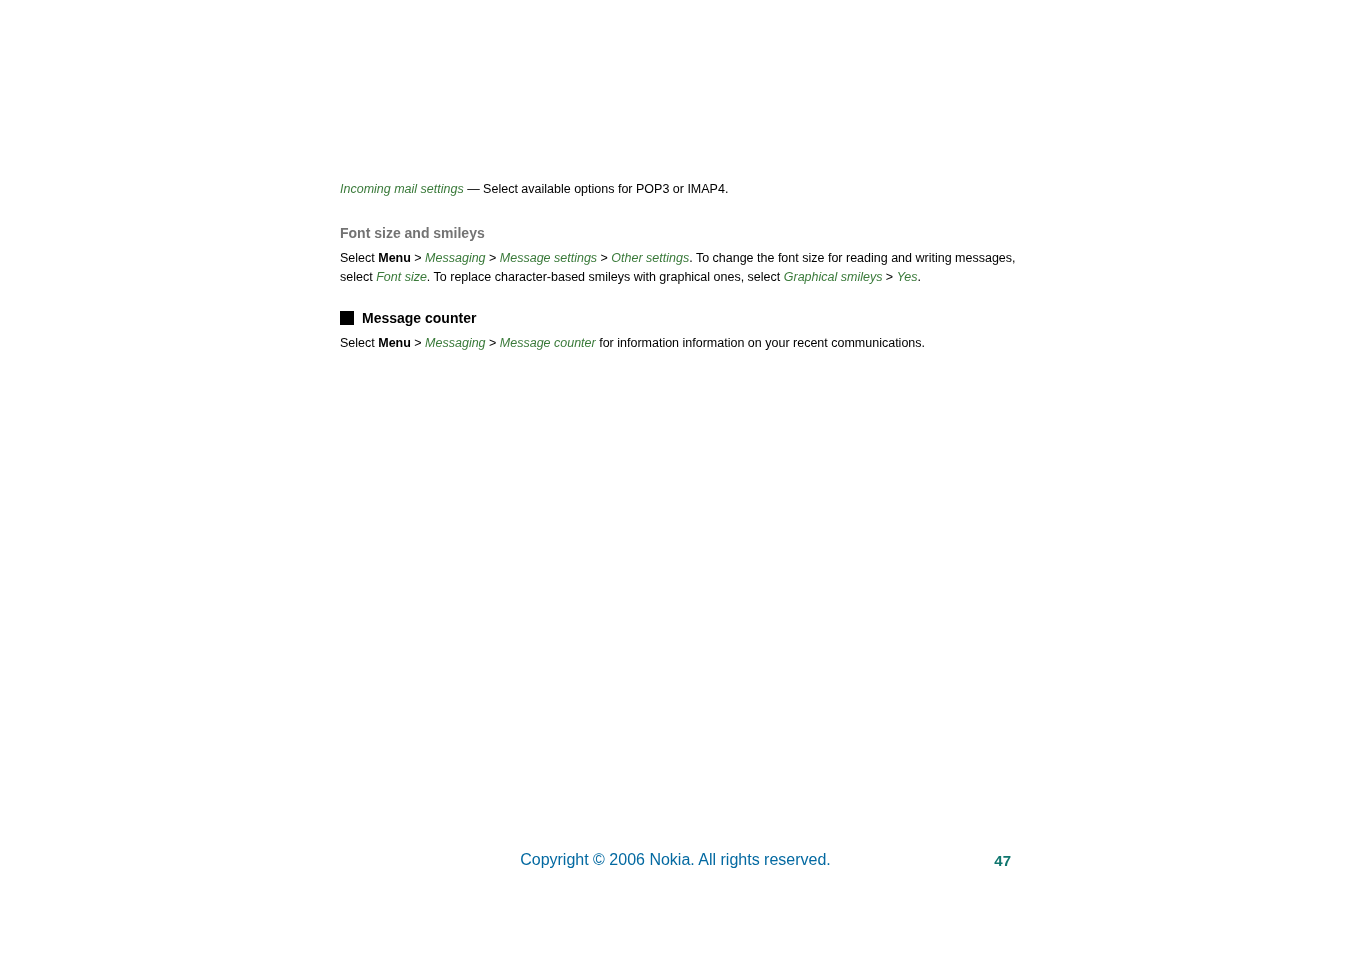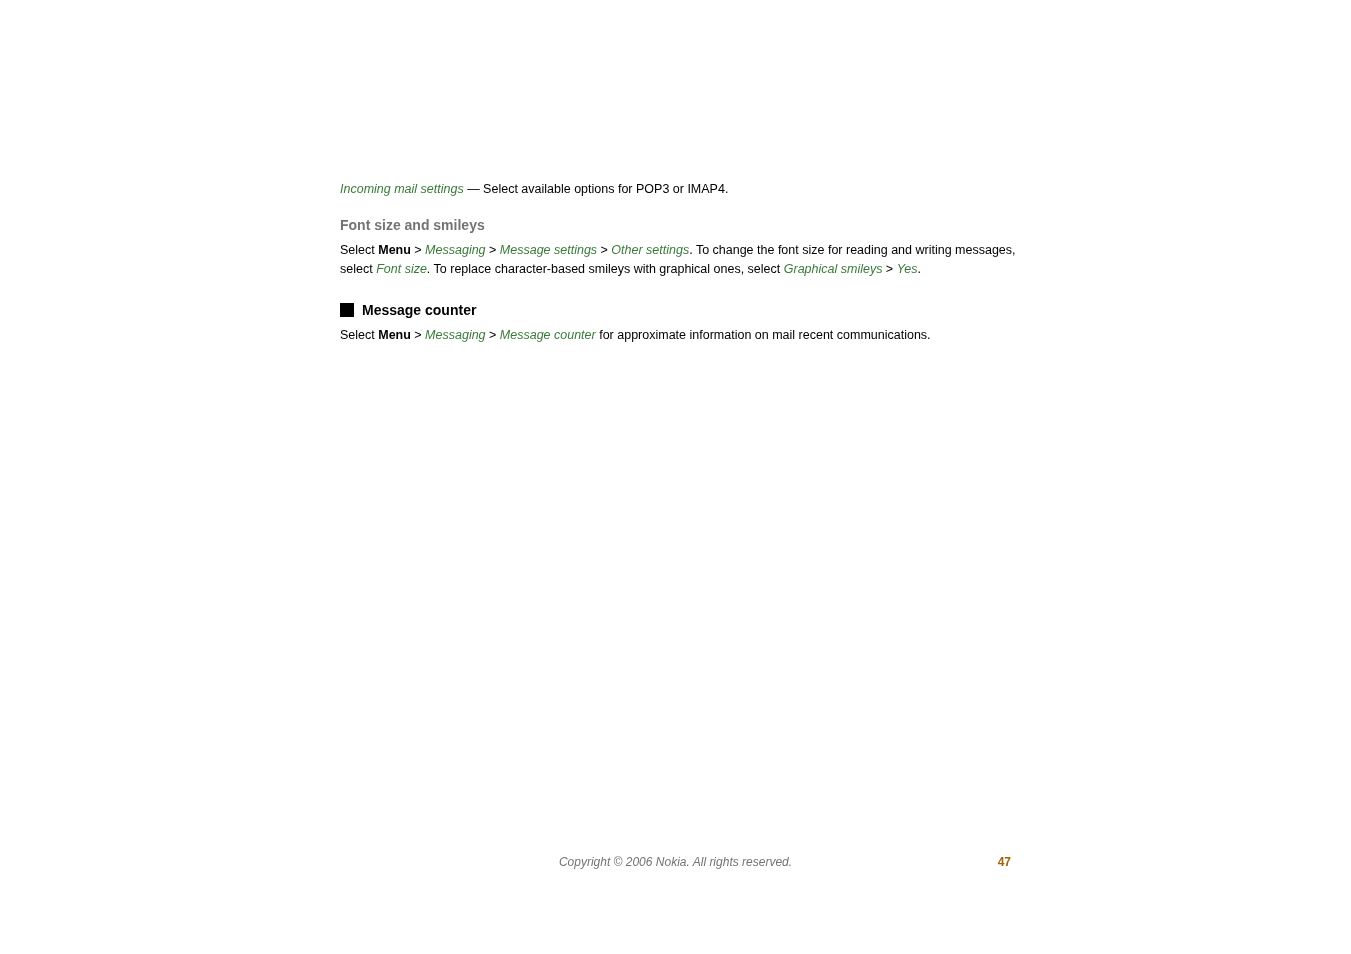--- a/index.html
+++ b/index.html
@@ -21,21 +21,21 @@
 
     .page-content {
       position: absolute;
       top: 180px;
       left: 340px;
       width: 680px;
     }
 
     .intro-line {
       font-size: 12.5px;
-      margin-bottom: 18px;
+      margin-bottom: 26px;
       line-height: 1.5;
     }
 
     .green-italic {
       color: #3a7a3a;
       font-style: italic;
     }
 
     .section-title {
       font-size: 14px;
@@ -78,33 +78,32 @@
       position: absolute;
       bottom: 85px;
       left: 0;
       width: 100%;
       display: flex;
       justify-content: center;
       align-items: center;
     }
 
     .footer-text {
-      font-size: 12px;
-      color: #737373;
+      font-size: 16px;
+      color: #0369a1;
       position: relative;
-      font-style: italic;
     }
 
     .page-number {
       position: absolute;
       bottom: 85px;
       right: 340px;
-      font-size: 12px;
+      font-size: 15px;
       font-weight: bold;
-      color: #a16207;
+      color: #0f766e;
     }
   </style>
 </head>
 <body>
 
 <div class="page-content">
 
   <div class="intro-line">
     <span class="green-italic">Incoming mail settings</span><span> — Select available options for POP3 or IMAP4.</span>
   </div>
@@ -114,21 +113,21 @@
   <div class="body-text">
     <span>Select </span><span class="bold-text">Menu</span><span> &gt; </span><span class="green-italic">Messaging</span><span> &gt; </span><span class="green-italic">Message settings</span><span> &gt; </span><span class="green-italic">Other settings</span><span>. To change the font size for reading and writing messages, select </span><span class="green-italic">Font size</span><span>. To replace character-based smileys with graphical ones, select </span><span class="green-italic">Graphical smileys</span><span> &gt; </span><span class="green-italic">Yes</span><span>.</span>
   </div>
 
   <div class="section-title-with-icon">
     <div class="black-square"></div>
     <span>Message counter</span>
   </div>
 
   <div class="body-text">
-    <span>Select </span><span class="bold-text">Menu</span><span> &gt; </span><span class="green-italic">Messaging</span><span> &gt; </span><span class="green-italic">Message counter</span><span> for approximate information on mail recent communications.</span>
+    <span>Select </span><span class="bold-text">Menu</span><span> &gt; </span><span class="green-italic">Messaging</span><span> &gt; </span><span class="green-italic">Message counter</span><span> for information information on your recent communications.</span>
   </div>
 
 </div>
 
 <div class="footer">
   <span class="footer-text">Copyright © 2006 Nokia. All rights reserved.</span>
 </div>
 
 <div class="page-number">47</div>
 

